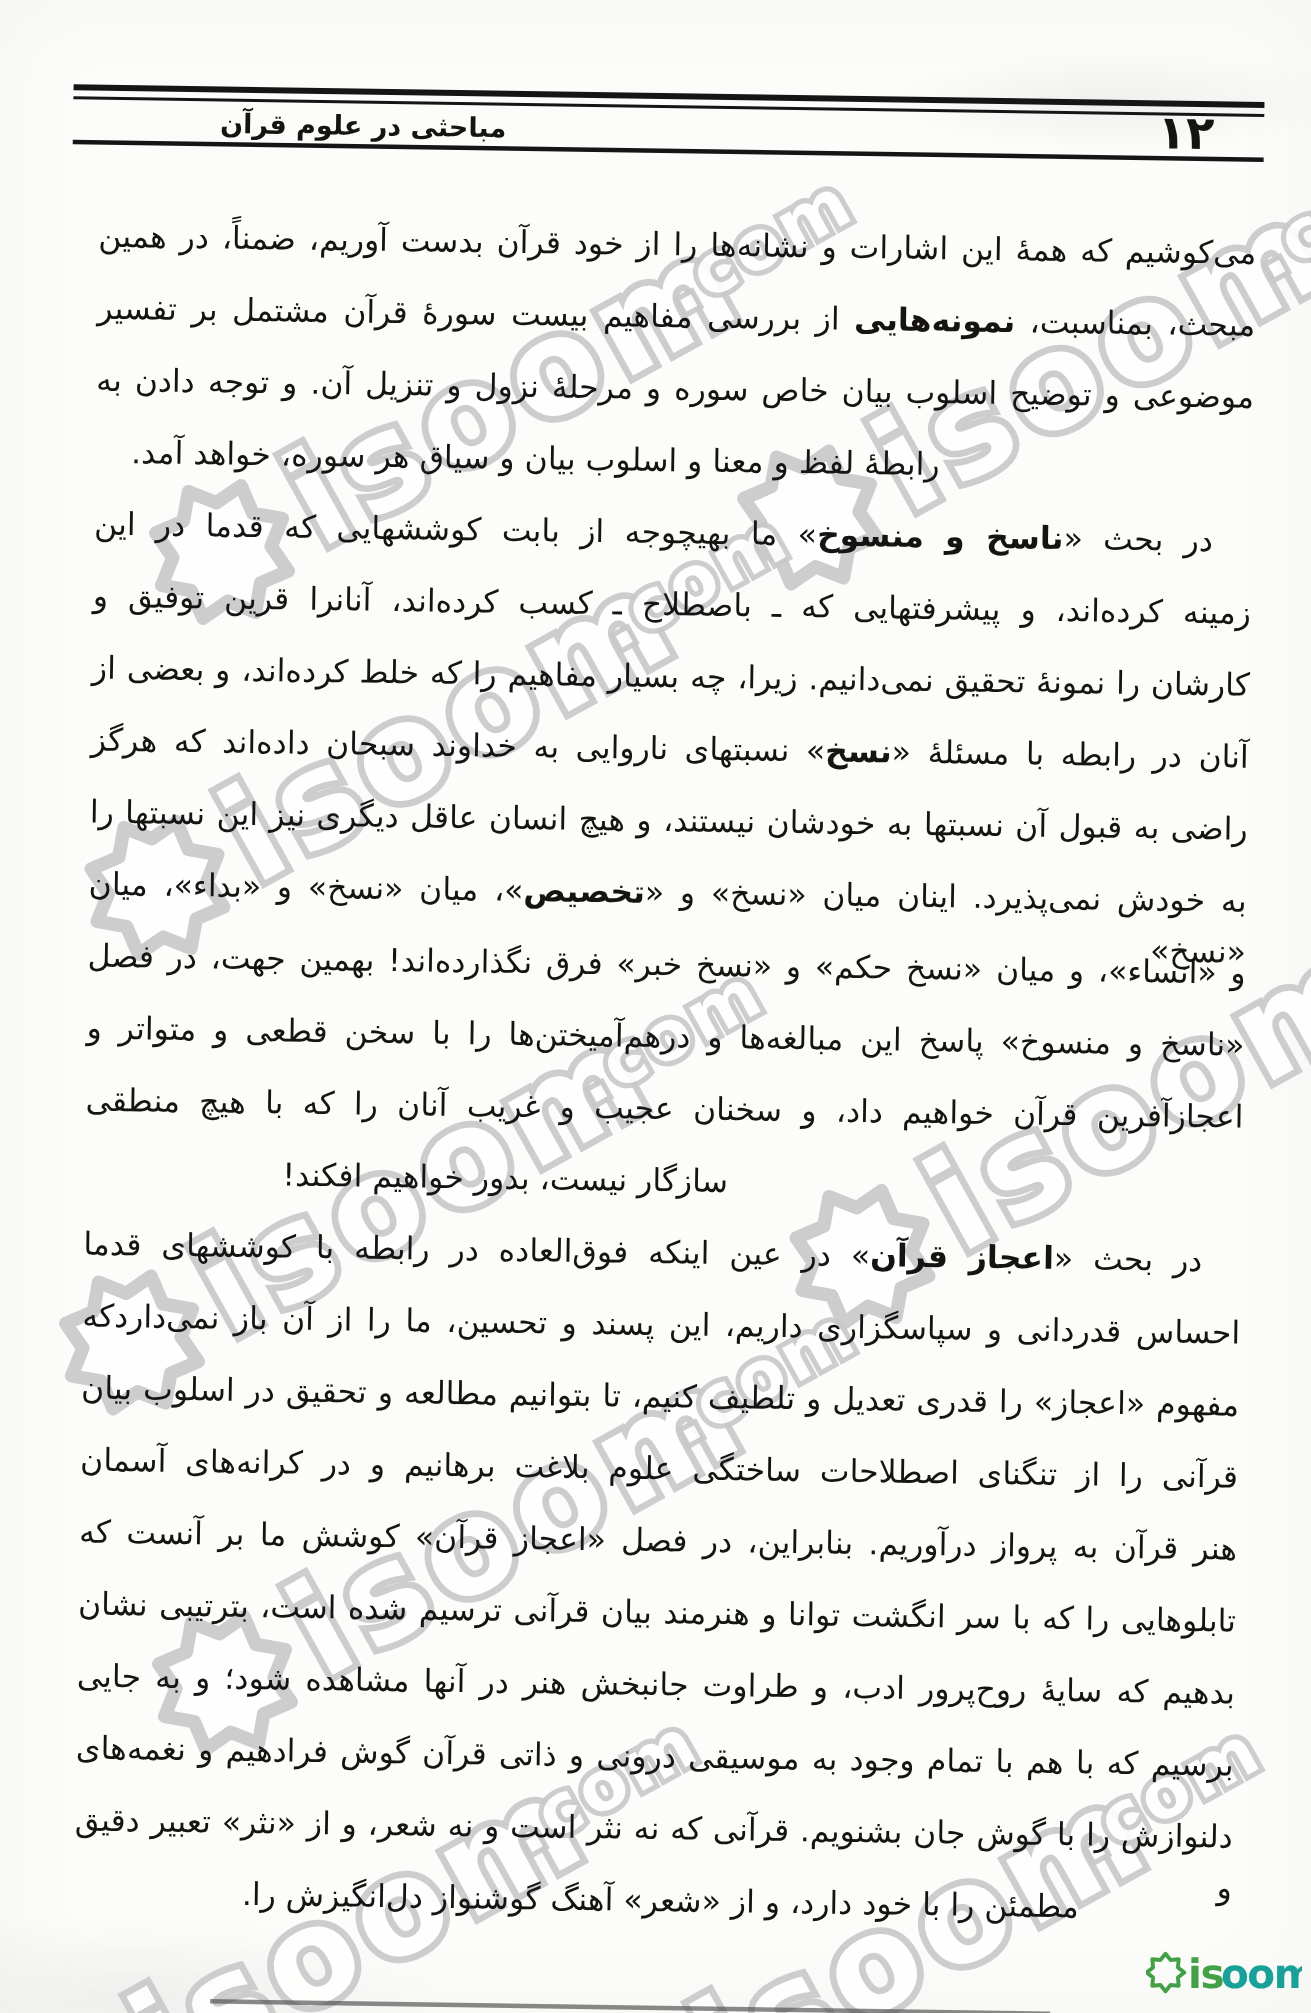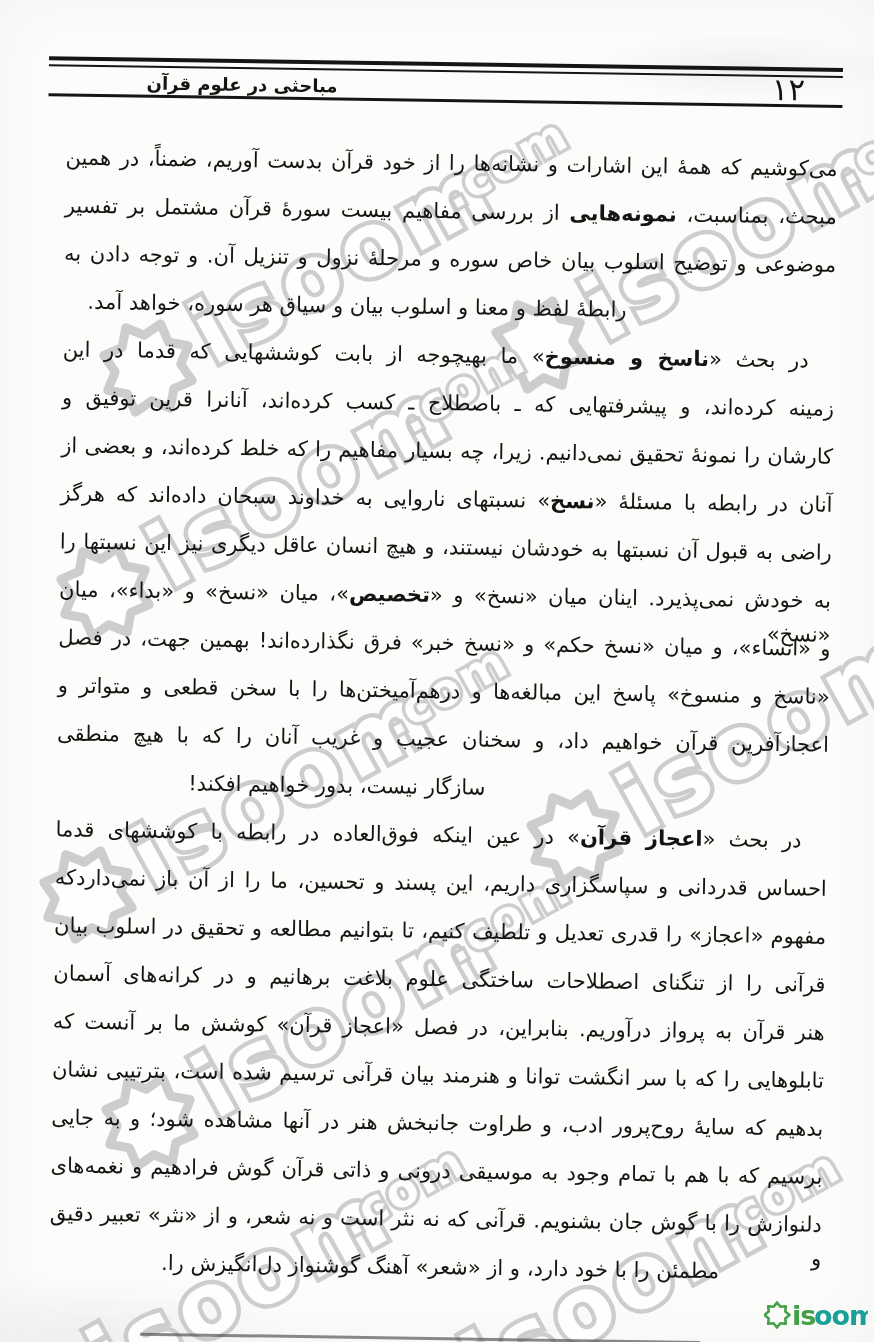--- a/index.html
+++ b/index.html
@@ -31,21 +31,21 @@
   .rule{position:absolute;left:40px;right:40px;background:#151515;}
   .rule-a{top:62px;height:4px;}
   .rule-b{top:70px;height:2px;}
   .rule-c{top:99px;height:3px;}
   .hdr-title{
     position:absolute;left:138px;top:77px;
     direction:rtl;font-size:18px;font-weight:bold;white-space:nowrap;
   }
   .hdr-num{
     position:absolute;left:763px;top:66px;
-    font-size:31px;font-weight:normal;white-space:nowrap;letter-spacing:1px;
+    font-size:31px;font-weight:bold;white-space:nowrap;letter-spacing:1px;
   }
 
   
   #text-block{position:absolute;left:58px;right:44px;top:146px;direction:rtl;}
   .line{
     position:absolute;height:40px;line-height:34px;
     font-size:21px;white-space:nowrap;
   }
   .line.full,.line.first{
     left:0;right:0;white-space:normal;

